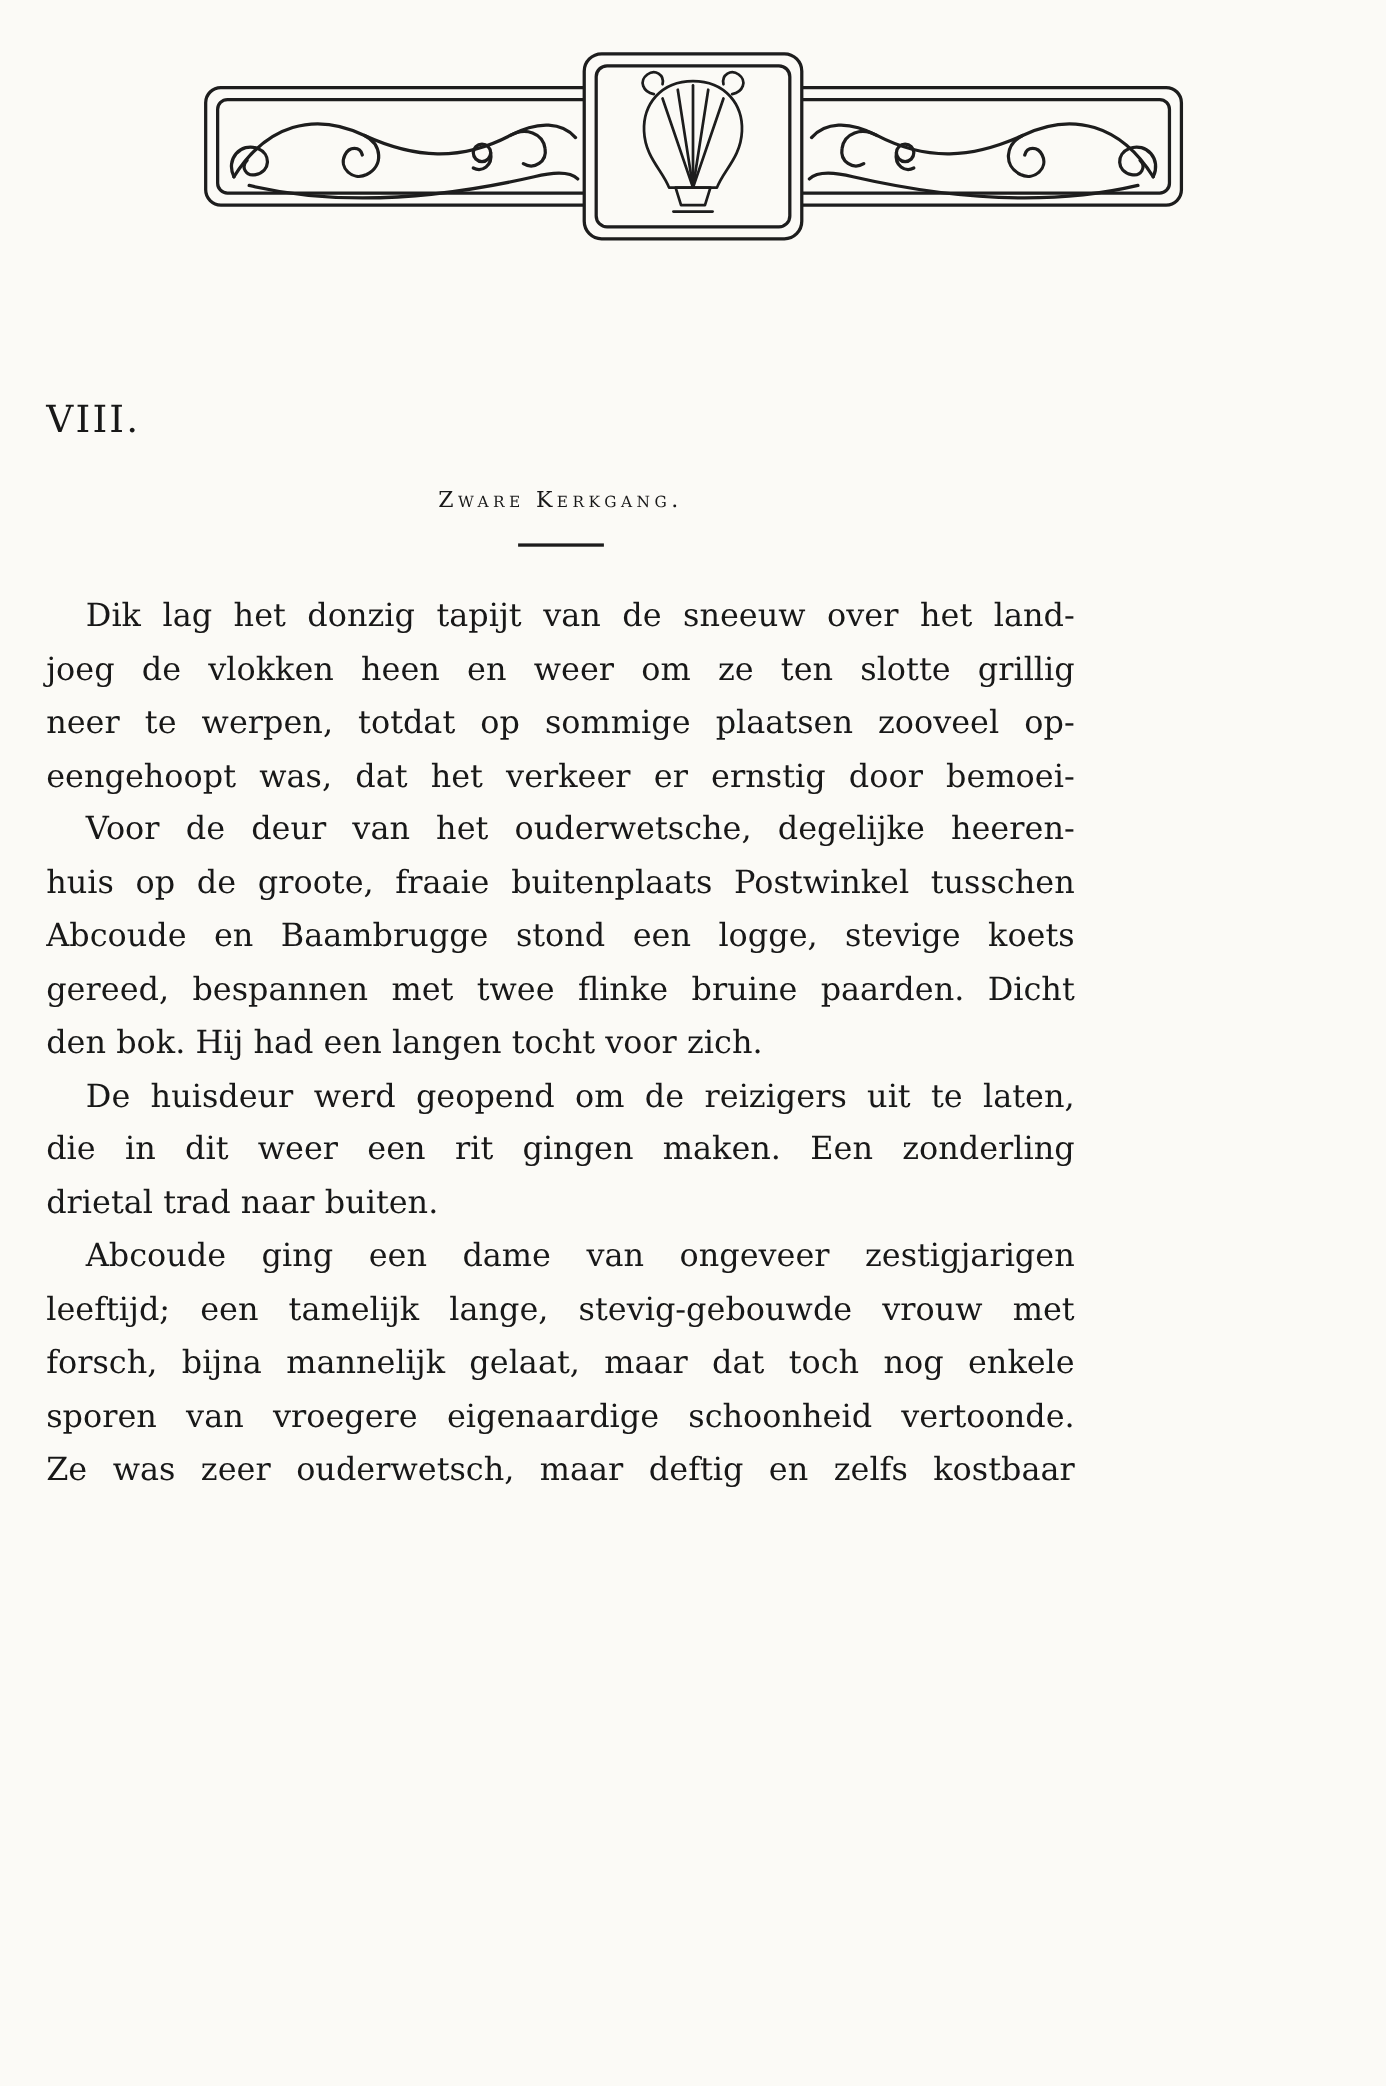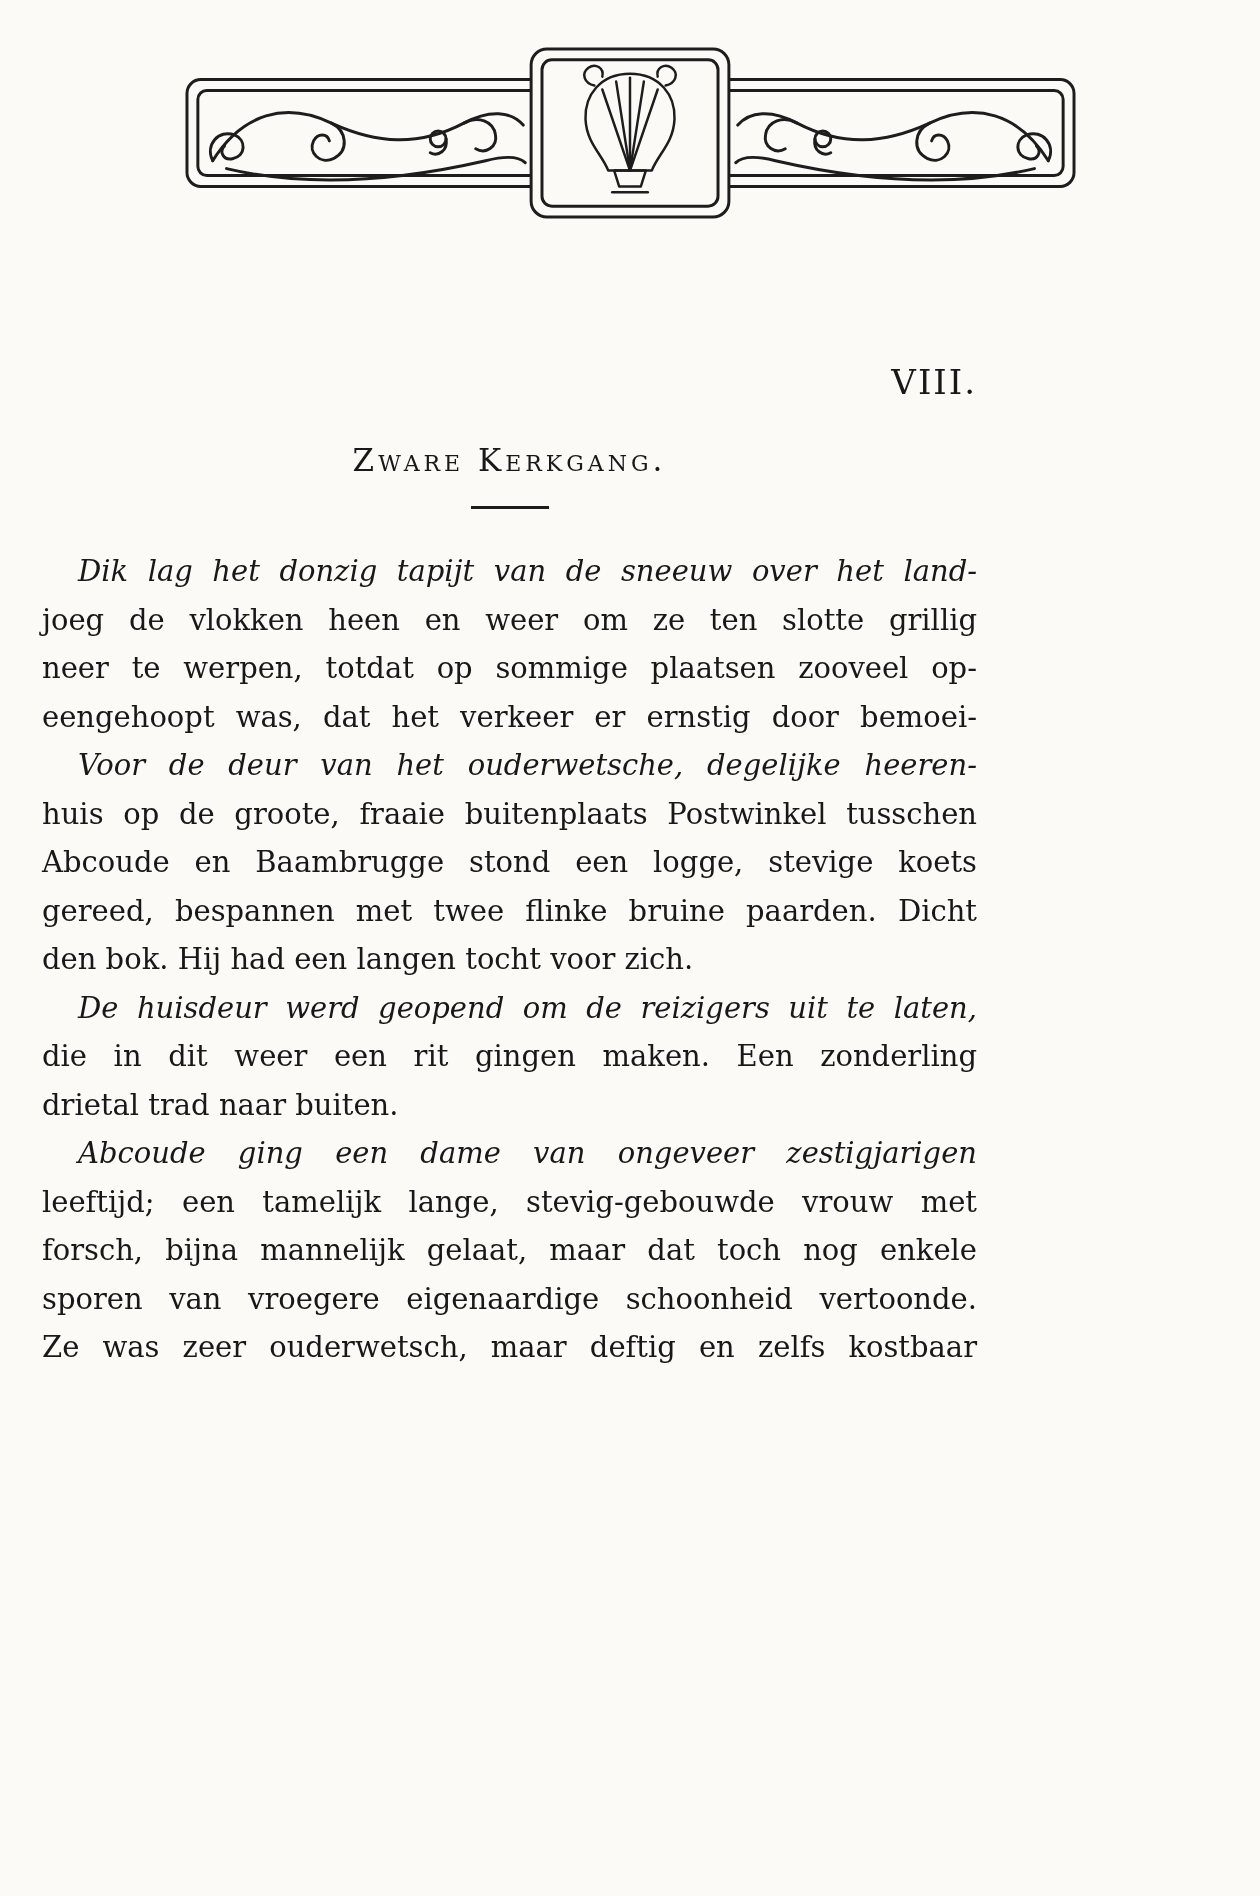--- a/index.html
+++ b/index.html
@@ -27,29 +27,29 @@
 
   .ornament {
     display: block;
     width: 905px;
     height: 178px;
     margin: 44px auto 0 auto;
   }
 
   .chapter-number {
     margin-top: 140px;
-    text-align: right;
+    text-align: left;
     font-size: 34px;
     letter-spacing: 2px;
   }
 
   .chapter-title {
     margin-top: 40px;
     text-align: center;
-    font-size: 31px;
+    font-size: 20px;
     font-variant-caps: small-caps;
     letter-spacing: 4px;
   }
 
   .title-rule {
     width: 78px;
     border-top: 3px solid #1c1c1c;
     margin: 28px auto 0 auto;
   }
 
@@ -64,21 +64,20 @@
     text-align-last: justify;
     white-space: normal;
   }
 
   .line.last {
     text-align-last: left;
   }
 
   .line.first {
     text-indent: 36px;
-    font-style: italic;
   }
 </style>
 </head>
 <body>
 
 <div class="page">
 
   <svg class="ornament" viewBox="0 0 905 180" xmlns="http://www.w3.org/2000/svg" aria-hidden="true">
     <g fill="none" stroke="#1d1d1d" stroke-width="3" stroke-linecap="round" stroke-linejoin="round">
 

